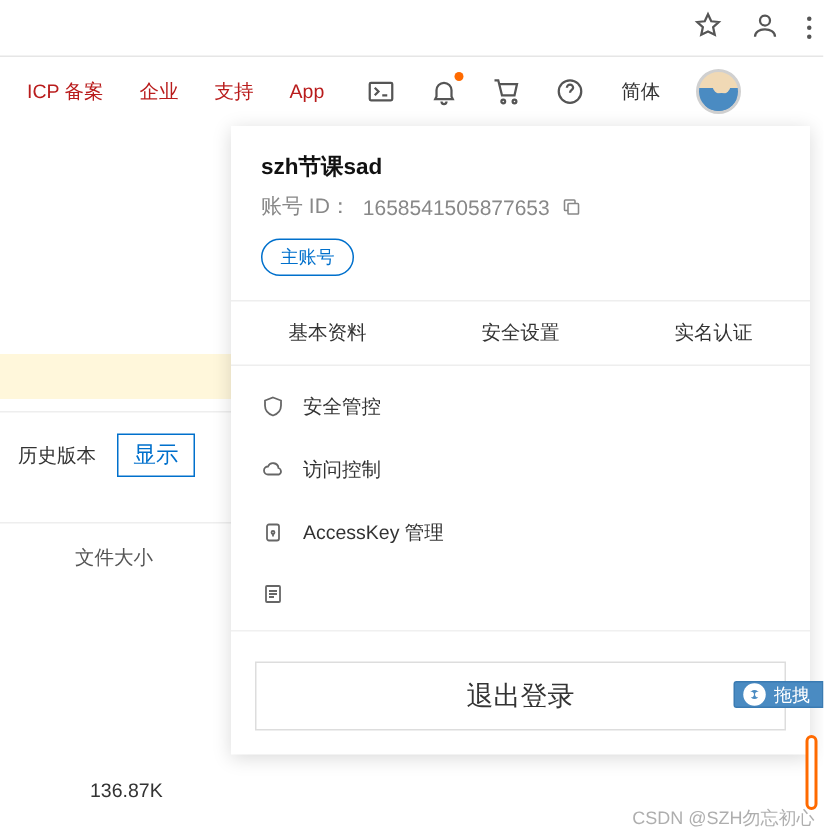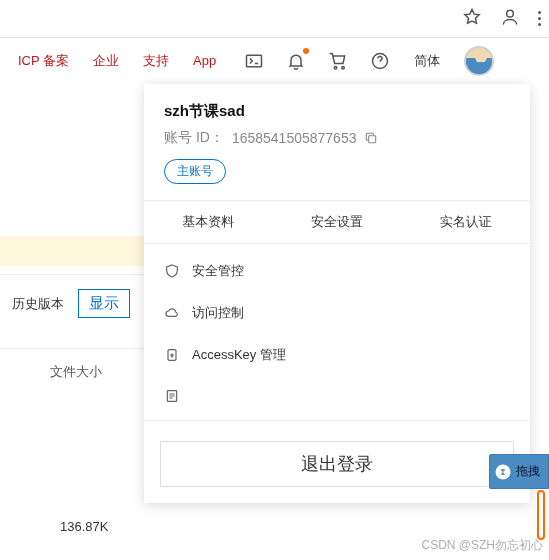--- a/index.html
+++ b/index.html
@@ -26,40 +26,40 @@
 
 
 .bg-content { position: absolute; left: 0; top: 84px; width: 160px; }
 .bg-yellow { width: 160px; height: 30px; background: #fff7db; margin-top: 152px; }
 .bg-row1 { display: flex; align-items: center; padding: 14px 12px; gap: 14px; color: #333; border-top: 1px solid #eee; margin-top: 8px; }
 .bg-link { color: #0070cc; border: 1px solid #0070cc; padding: 4px 10px; font-size: 15px; }
 .bg-row2 { padding: 14px 0 14px 50px; color: #555; border-top: 1px solid #eee; margin-top: 16px; }
 .bg-row3 { padding: 24px 0 0 60px; color: #333; margin-top: 100px; }
 
 
-.panel { position: absolute; top: 84px; left: 144px; width: 386px; background: #fff; box-shadow: 0 2px 12px rgba(0,0,0,0.15); }
+.panel { position: absolute; top: 84px; left: 154px; width: 386px; background: #fff; box-shadow: 0 2px 12px rgba(0,0,0,0.15); }
 .panel-head { padding: 18px 20px 16px; }
 .panel-title { font-size: 15px; font-weight: bold; color: #111; margin-bottom: 8px; }
 .panel-id { color: #888; font-size: 14px; display: flex; align-items: center; gap: 8px; }
 .copy-ico { width: 14px; height: 14px; }
 .badge { display: inline-block; margin-top: 12px; border: 1px solid #0070cc; color: #0070cc; border-radius: 14px; padding: 3px 12px; font-size: 12px; cursor: pointer; }
 
 .tabs { display: flex; border-top: 1px solid #eee; border-bottom: 1px solid #eee; }
 .tab { flex: 1; text-align: center; padding: 12px 0; font-size: 13px; color: #333; cursor: pointer; }
 
 .menu { padding: 6px 0; }
 .menu-item { display: flex; align-items: center; gap: 12px; padding: 12px 20px; color: #333; font-size: 13px; cursor: pointer; }
 .menu-item .mi-ico { width: 16px; height: 16px; color: #666; flex-shrink: 0; }
 .menu-item .mi-ico svg { width: 100%; height: 100%; }
 .menu-sep { height: 1px; background: #f0f0f0; margin: 4px 0; }
 
 .logout { margin: 10px 16px 16px; border: 1px solid #ddd; text-align: center; padding: 10px 0; font-size: 18px; color: #333; cursor: pointer; background: #fff; }
 
 
-.float-btn { position: absolute; right: 0; top: 454px; display: flex; align-items: center; height: 35px; background: #4a8bc2; color: #0f172a; font-size: 12px; padding: 0 8px 0 4px; border-radius: 2px 0 0 2px; border: 1px solid #3a7bb2; cursor: pointer; gap: 4px; }
+.float-btn { position: absolute; right: 0; top: 454px; display: flex; align-items: center; height: 18px; background: #4a8bc2; color: #ffffff; font-size: 12px; padding: 0 8px 0 4px; border-radius: 2px 0 0 2px; border: 1px solid #3a7bb2; cursor: pointer; gap: 4px; }
 .float-btn svg { width: 18px; height: 18px; }
 
 
 .right-indicator { position: absolute; right: 4px; top: 490px; width: 8px; height: 50px; border: 2px solid #ff6a00; border-radius: 6px; background: #fff; }
 
 
 .watermark { position: absolute; right: 6px; bottom: 6px; font-size: 12px; color: rgba(120,120,120,0.6); }
 </style>
 </head>
 <body>

